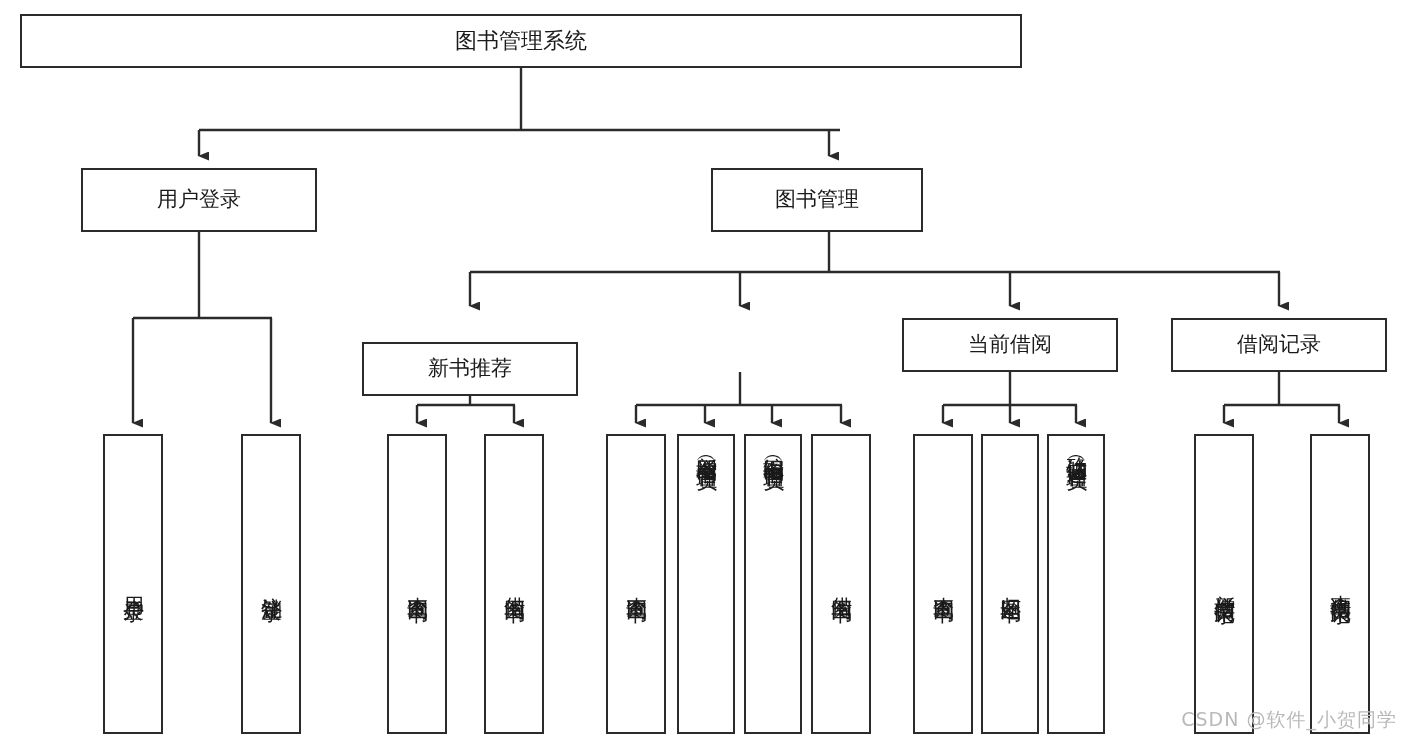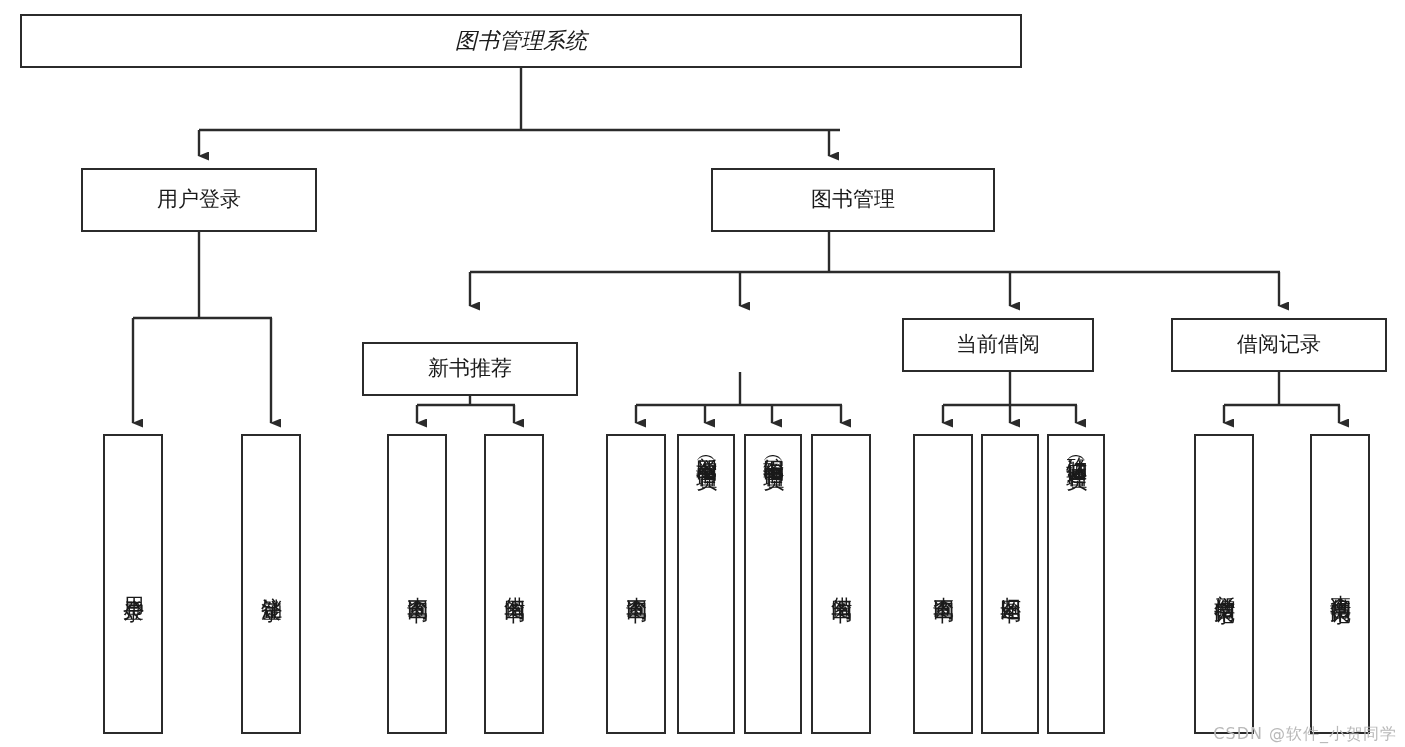--- a/index.html
+++ b/index.html
@@ -6,27 +6,27 @@
   body{width:1405px;height:747px;overflow:hidden;
        font-family:"DejaVu Sans","Liberation Sans",sans-serif;}
   #stage{position:relative;width:1405px;height:747px;background:#fff;}
   svg{position:absolute;left:0;top:0;}
   .node-box{position:absolute;box-sizing:border-box;background:#ffffff;
             border:2px solid #2b2b2b;display:flex;align-items:center;
             justify-content:center;}
   .node-box .lbl{color:#1a1a1a;line-height:1.12;text-align:center;
                  white-space:nowrap;}
   .h-node .lbl{font-size:21px;}
-  .root-node .lbl{font-size:22px;font-style:italic;}
+  .root-node .lbl{font-size:22px;}
   .v-node{align-items:flex-start;justify-content:center;}
   .v-node .lbl{writing-mode:vertical-rl;text-orientation:upright;
                font-size:21px;letter-spacing:2px;white-space:nowrap;
                display:block;}
   .v-node.centered{align-items:center;}
-  .watermark{position:absolute;right:8px;bottom:2px;font-size:16px;
+  .watermark{position:absolute;right:8px;bottom:14px;font-size:19px;
              color:#b9b9b9;letter-spacing:1px;white-space:nowrap;}
 </style>
 </head>
 <body>
 
 <div id="stage">
 
   <svg width="1405" height="747" aria-hidden="true">
     <defs>
       <marker id="arw" markerWidth="9" markerHeight="11" refX="4.5" refY="10" orient="auto" markerUnits="userSpaceOnUse">
@@ -77,28 +77,28 @@
     </g>
   </svg>
 
   <div class="node-box h-node root-node" style="left:20px;top:14px;width:1002px;height:54px;">
     <span class="lbl">图书管理系统</span>
   </div>
 
   <div class="node-box h-node" style="left:81px;top:168px;width:236px;height:64px;">
     <span class="lbl">用户登录</span>
   </div>
-  <div class="node-box h-node" style="left:711px;top:168px;width:284px;height:64px;">
+  <div class="node-box h-node" style="left:711px;top:168px;width:212px;height:64px;">
     <span class="lbl">图书管理</span>
   </div>
 
   <div class="node-box h-node" style="left:362px;top:318px;width:216px;height:54px;margin-top:24px;">
     <span class="lbl">新书推荐</span>
   </div>
-  <div class="node-box h-node" style="left:902px;top:318px;width:192px;height:54px;">
+  <div class="node-box h-node" style="left:902px;top:318px;width:216px;height:54px;">
     <span class="lbl">当前借阅</span>
   </div>
   <div class="node-box h-node" style="left:1171px;top:318px;width:216px;height:54px;">
     <span class="lbl">借阅记录</span>
   </div>
 
   <div class="node-box v-node centered" style="left:103px;top:434px;width:60px;height:300px;">
     <span class="lbl">用户登录</span>
   </div>
   <div class="node-box v-node centered" style="left:241px;top:434px;width:60px;height:300px;">

